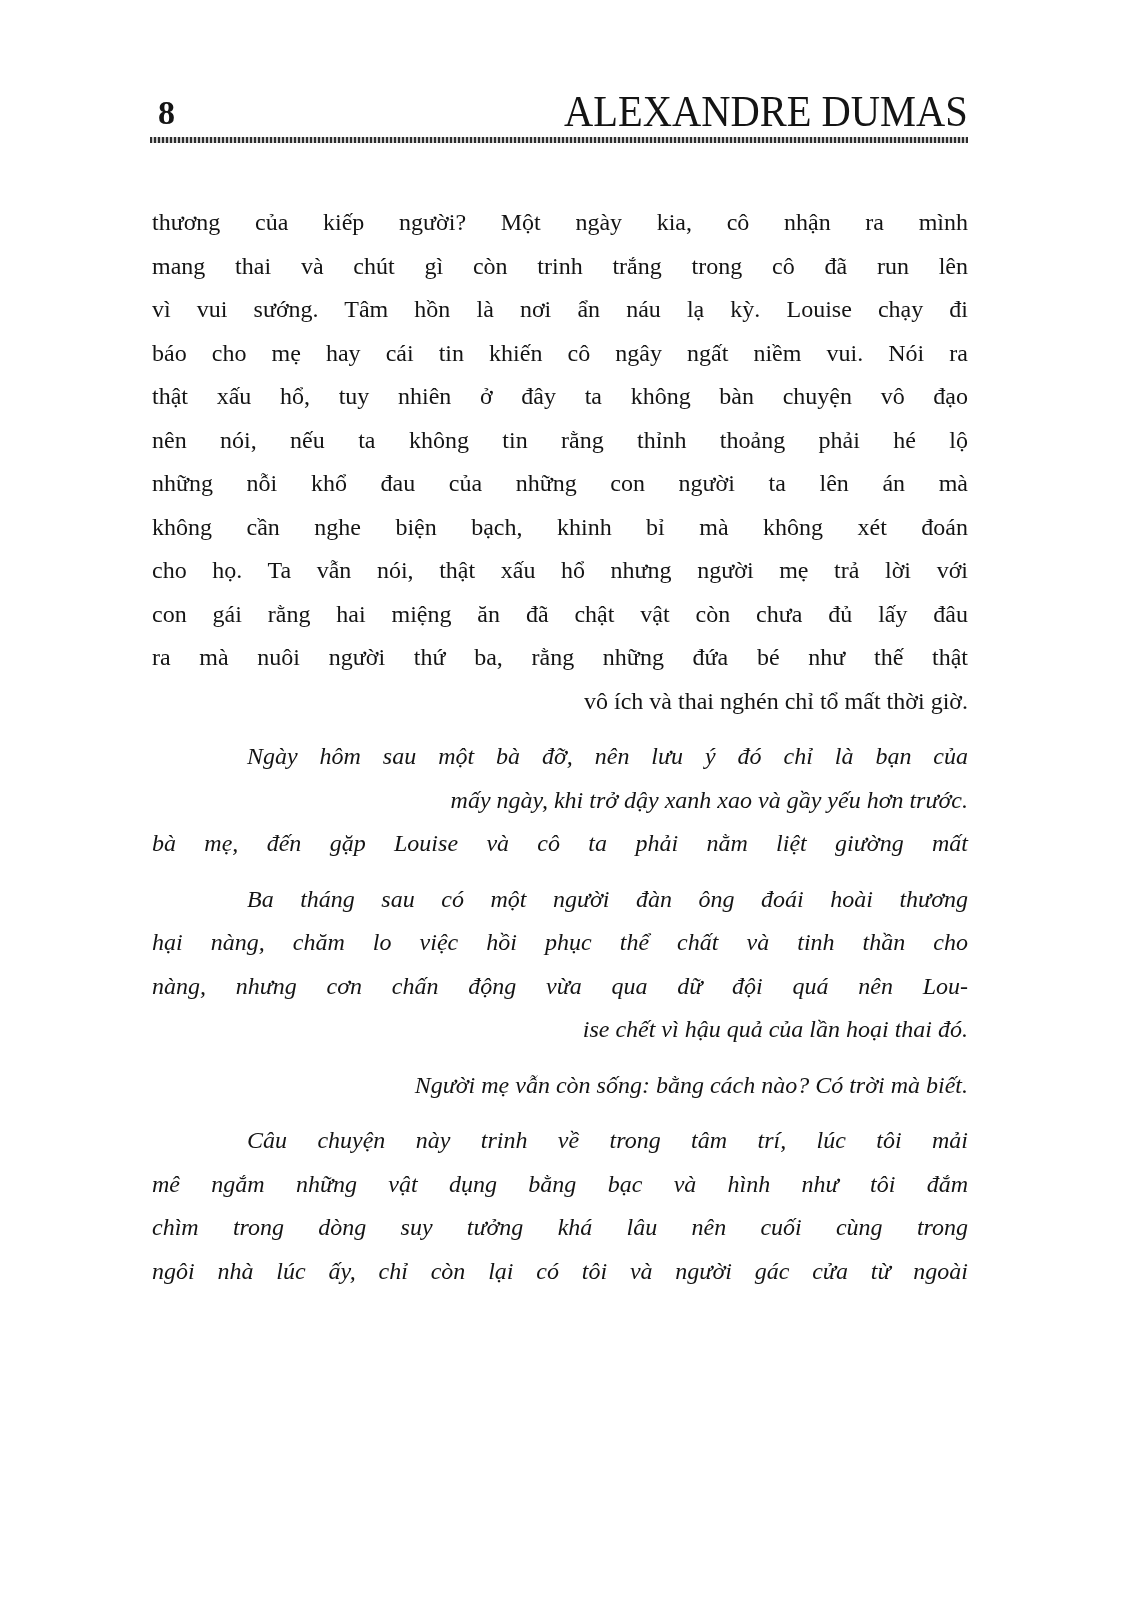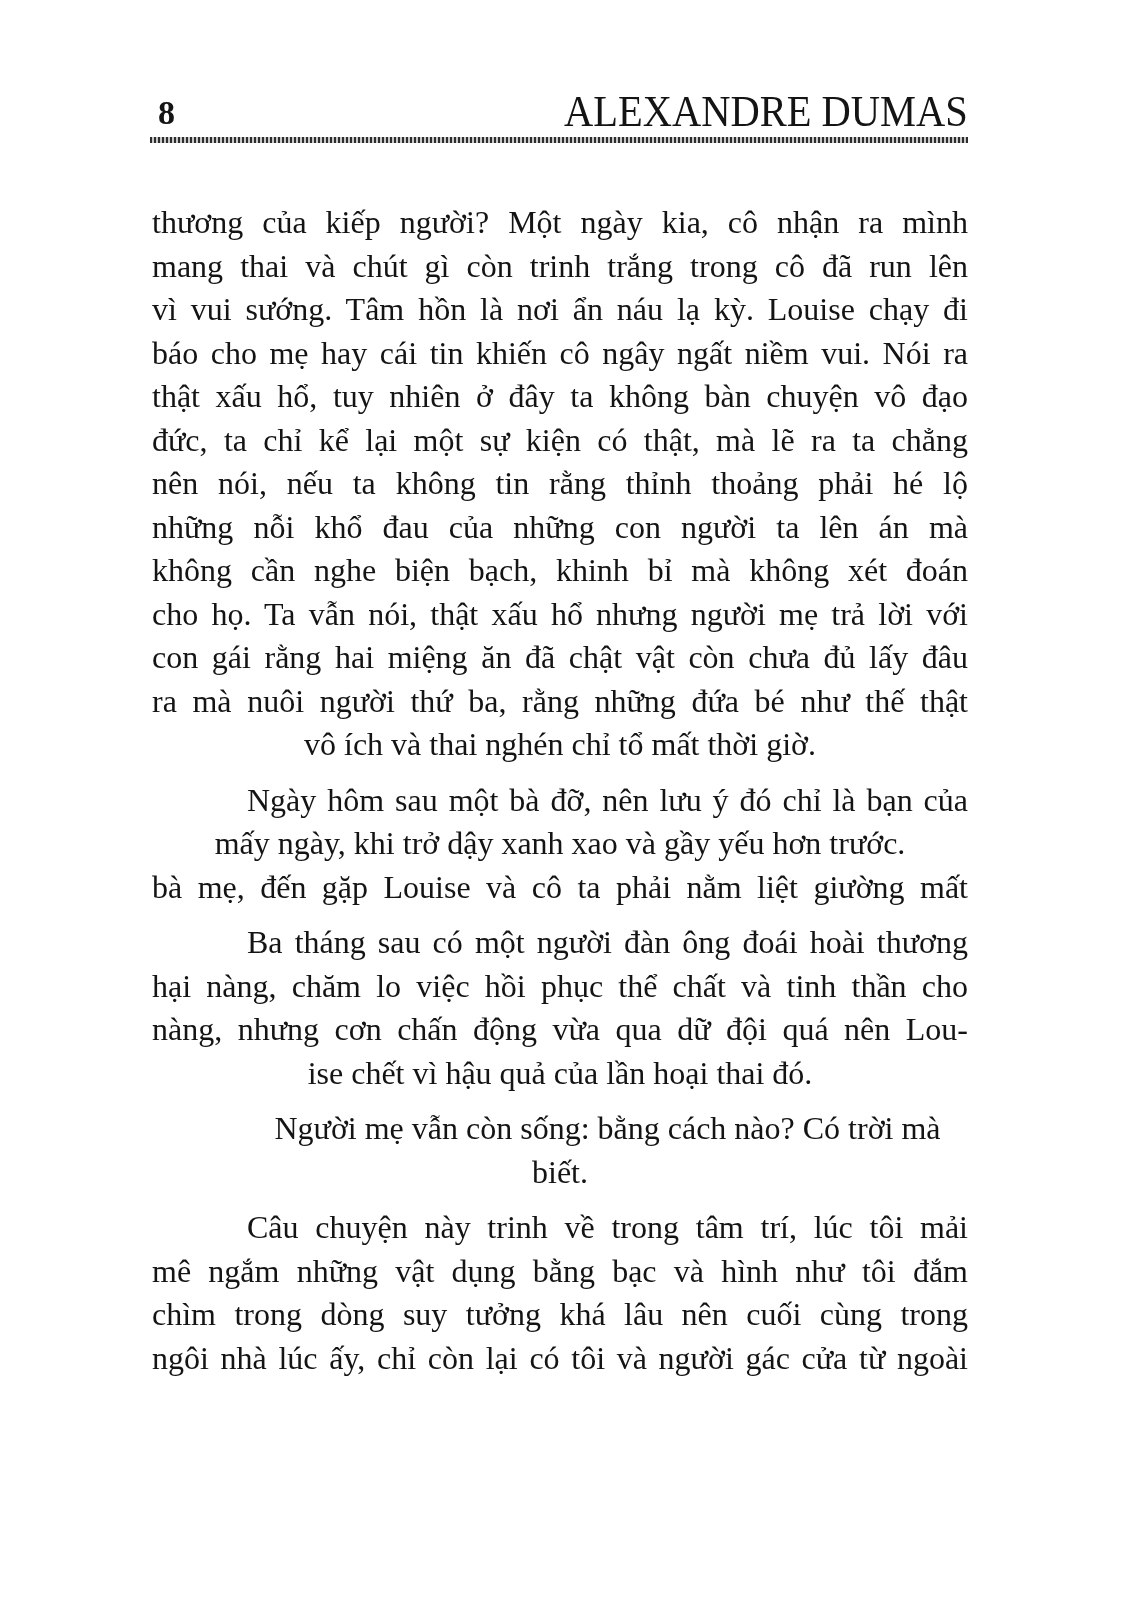--- a/index.html
+++ b/index.html
@@ -52,27 +52,27 @@
     background:
       repeating-linear-gradient(90deg, #2e2e2e 0 2px, #c9c9c9 2px 4px);
     background-size: 4px 3px;
   }
   
   .body-text {
     position: absolute;
     left: 152px;
     top: 201px;
     width: 816px;
-    font-size: 32px;
+    font-size: 24px;
     line-height: 43.5px;
   }
   .paragraph { margin: 0; }
-  .paragraph + .paragraph { margin-top: 12px; }
+  .paragraph + .paragraph { margin-top: 12px; font-style: italic; }
   .ln {
-    text-align: center;
+    text-align: right;
     white-space: normal;
   }
   .ln.j {
     text-align: justify;
     text-align-last: justify;
   }
   .ln.ind {
     text-indent: 95px;
   }
 </style>
@@ -88,21 +88,20 @@
   <div class="header-rule"></div>
 
   <div class="body-text">
 
     <div class="paragraph">
       <div class="ln j">thương của kiếp người? Một ngày kia, cô nhận ra mình</div>
       <div class="ln j">mang thai và chút gì còn trinh trắng trong cô đã run lên</div>
       <div class="ln j">vì vui sướng. Tâm hồn là nơi ẩn náu lạ kỳ. Louise chạy đi</div>
       <div class="ln j">báo cho mẹ hay cái tin khiến cô ngây ngất niềm vui. Nói ra</div>
       <div class="ln j">thật xấu hổ, tuy nhiên ở đây ta không bàn chuyện vô đạo</div>
-      <div class="ln j">đức, ta chỉ kể lại một sự kiện có thật, mà lẽ ra ta chẳng</div>
       <div class="ln j">nên nói, nếu ta không tin rằng thỉnh thoảng phải hé lộ</div>
       <div class="ln j">những nỗi khổ đau của những con người ta lên án mà</div>
       <div class="ln j">không cần nghe biện bạch, khinh bỉ mà không xét đoán</div>
       <div class="ln j">cho họ. Ta vẫn nói, thật xấu hổ nhưng người mẹ trả lời với</div>
       <div class="ln j">con gái rằng hai miệng ăn đã chật vật còn chưa đủ lấy đâu</div>
       <div class="ln j">ra mà nuôi người thứ ba, rằng những đứa bé như thế thật</div>
       <div class="ln">vô ích và thai nghén chỉ tổ mất thời giờ.</div>
     </div>
 
     <div class="paragraph">

